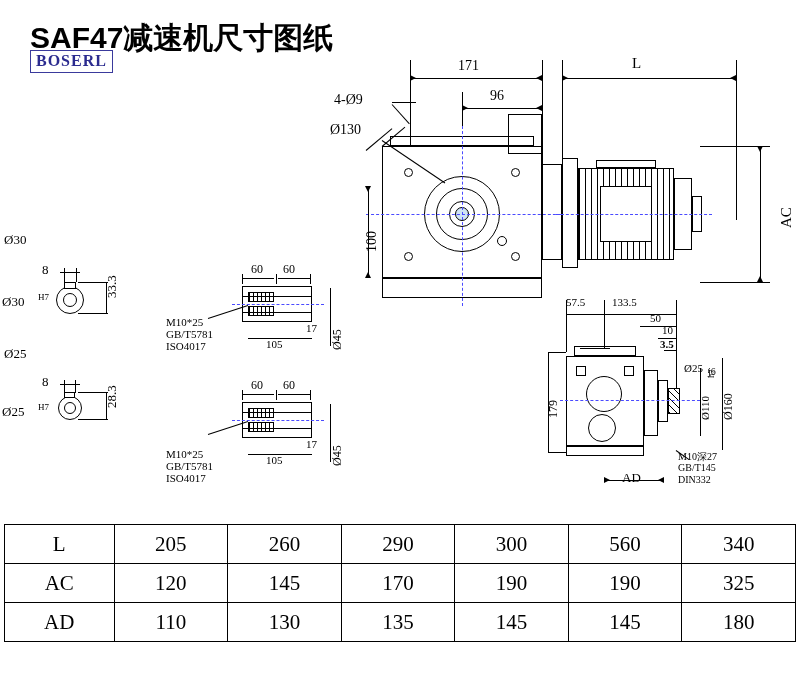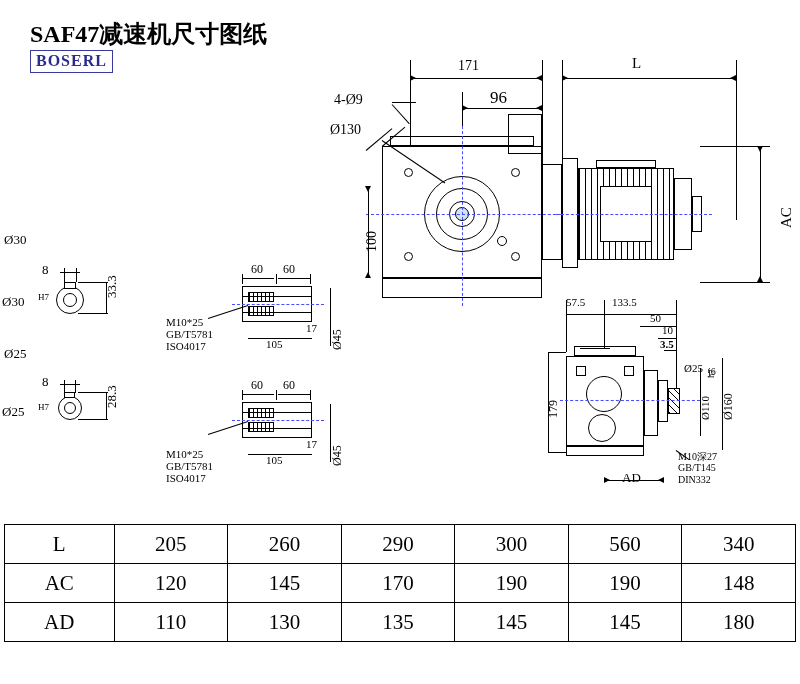--- a/index.html
+++ b/index.html
@@ -9,22 +9,22 @@
     font-family:"Liberation Serif", serif;
     color:#000;
     position:relative;
     overflow:hidden;
   }
   .root{position:relative;width:800px;height:684px;}
 
   
   .title{
     position:absolute;left:30px;top:18px;
-    font-size:24px;font-weight:bold;
-    font-family:Liberation Serif, serif;
+    font-size:30px;font-weight:bold;
+    font-family:Liberation Sans, sans-serif;
     letter-spacing:0px;
     white-space:nowrap;
   }
   .logo{
     position:absolute;left:30px;top:50px;
     border:1px solid #3a3a9c;
     padding:1px 5px 2px 5px;
     font-family:"Liberation Serif", serif;
     font-size:16px;font-weight:bold;
     color:#2b2b8f;
@@ -140,21 +140,21 @@
     <div class="ln v" style="left:542px;top:60px;height:104px;"></div>
     <div class="ln h" style="left:410px;top:78px;width:132px;"></div>
     <div class="ar ar-r" style="left:410px;top:75px;"></div>
     <div class="ar ar-l" style="left:536px;top:75px;"></div>
     <div class="lbl" style="left:458px;top:58px;font-size:14px;">171</div>
 
     <div class="ln v" style="left:462px;top:92px;height:34px;"></div>
     <div class="ln h" style="left:462px;top:108px;width:80px;"></div>
     <div class="ar ar-r" style="left:462px;top:105px;"></div>
     <div class="ar ar-l" style="left:536px;top:105px;"></div>
-    <div class="lbl" style="left:490px;top:88px;font-size:17px;">96</div>
+    <div class="lbl" style="left:490px;top:88px;font-size:14px;">96</div>
 
     <div class="ln v" style="left:562px;top:60px;height:98px;"></div>
     <div class="ln v" style="left:736px;top:60px;height:160px;"></div>
     <div class="ln h" style="left:562px;top:78px;width:174px;"></div>
     <div class="ar ar-r" style="left:562px;top:75px;"></div>
     <div class="ar ar-l" style="left:730px;top:75px;"></div>
     <div class="lbl" style="left:632px;top:55px;font-size:15px;">L</div>
 
     <div class="ln h" style="left:700px;top:146px;width:70px;"></div>
     <div class="ln h" style="left:700px;top:282px;width:70px;"></div>
@@ -338,21 +338,21 @@
         <td>560</td>
         <td>340</td>
       </tr>
       <tr>
         <td class="rowlab">AC</td>
         <td>120</td>
         <td>145</td>
         <td>170</td>
         <td>190</td>
         <td>190</td>
-        <td>148</td>
+        <td>325</td>
       </tr>
       <tr>
         <td class="rowlab">AD</td>
         <td>110</td>
         <td>130</td>
         <td>135</td>
         <td>145</td>
         <td>145</td>
         <td>180</td>
       </tr>

